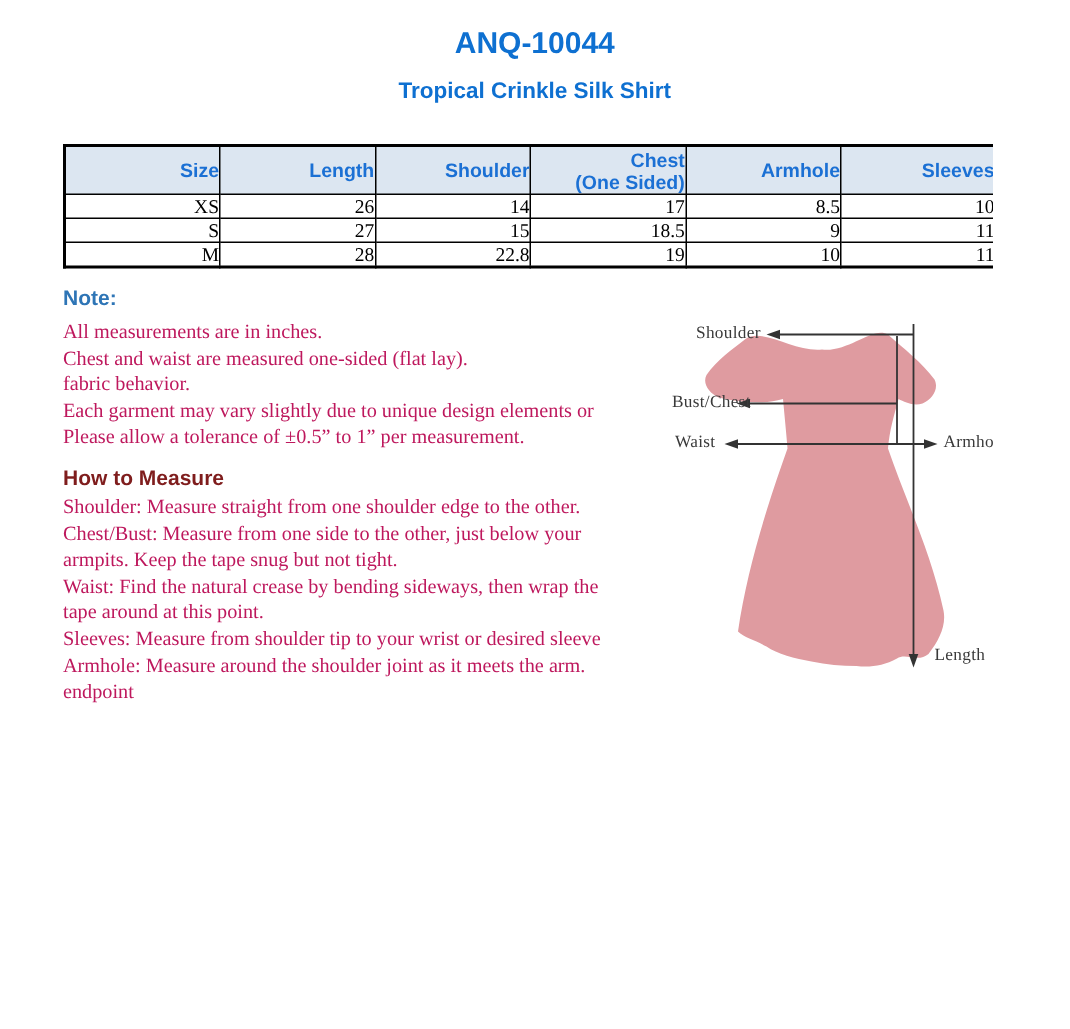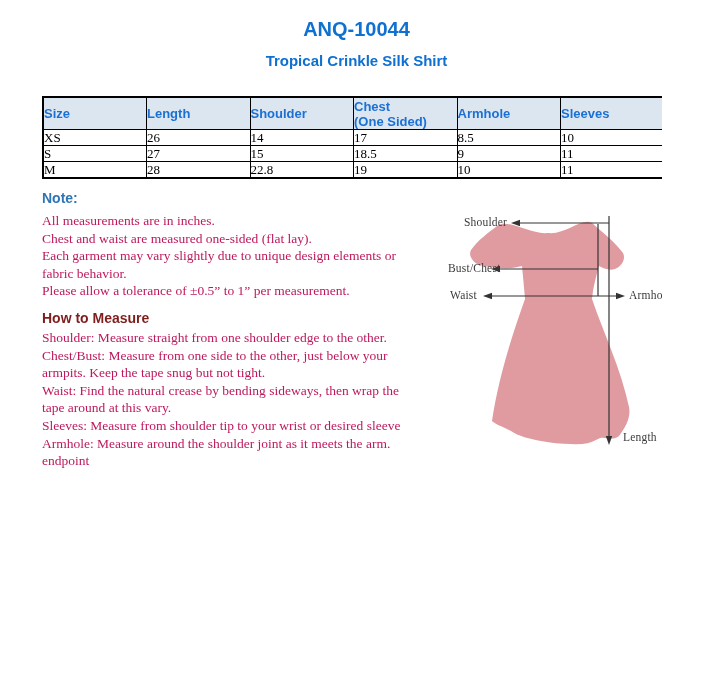--- a/index.html
+++ b/index.html
@@ -29,21 +29,21 @@
     position: absolute;
     left: 42px;
     top: 96px;
     width: 623px;
     border-collapse: collapse;
     table-layout: fixed;
     border: 2px solid #000;
   }
   table.size-chart th, table.size-chart td {
     border: 1px solid #000;
-    text-align: left;
+    text-align: right;
     vertical-align: middle;
     padding: 0;
   }
   table.size-chart th {
     background: #DCE6F1;
     color: #1B70D4;
     font-family: "Liberation Sans", sans-serif;
     font-weight: bold;
     font-size: 13px;
     line-height: 15px;
@@ -146,32 +146,32 @@
         <td>10</td>
         <td>11</td>
       </tr>
     </tbody>
   </table>
 
   <div class="note-section">
     <div class="sec-heading">Note:</div>
     <div class="body-line">All measurements are in inches.</div>
     <div class="body-line">Chest and waist are measured one-sided (flat lay).</div>
+    <div class="body-line">fabric behavior.</div>
     <div class="body-line">Each garment may vary slightly due to unique design elements or</div>
-    <div class="body-line">fabric behavior.</div>
     <div class="body-line">Please allow a tolerance of ±0.5” to 1” per measurement.</div>
   </div>
 
   <div class="how-section">
     <div class="sec-heading">How to Measure</div>
     <div class="body-line">Shoulder: Measure straight from one shoulder edge to the other.</div>
     <div class="body-line">Chest/Bust: Measure from one side to the other, just below your</div>
     <div class="body-line">armpits. Keep the tape snug but not tight.</div>
     <div class="body-line">Waist: Find the natural crease by bending sideways, then wrap the</div>
-    <div class="body-line">tape around at this vary.</div>
+    <div class="body-line">tape around at this point.</div>
     <div class="body-line">Sleeves: Measure from shoulder tip to your wrist or desired sleeve</div>
     <div class="body-line">Armhole: Measure around the shoulder joint as it meets the arm.</div>
     <div class="body-line">endpoint</div>
   </div>
 
   <div class="diagram">
     <svg width="273" height="270" viewBox="0 0 273 270">
 
       <path d="M57,31 C68,23 90,40 108,38 C126,40 142,22 152,28
                C162,37 175,47 183,58 C186,64 182,71 175,74

